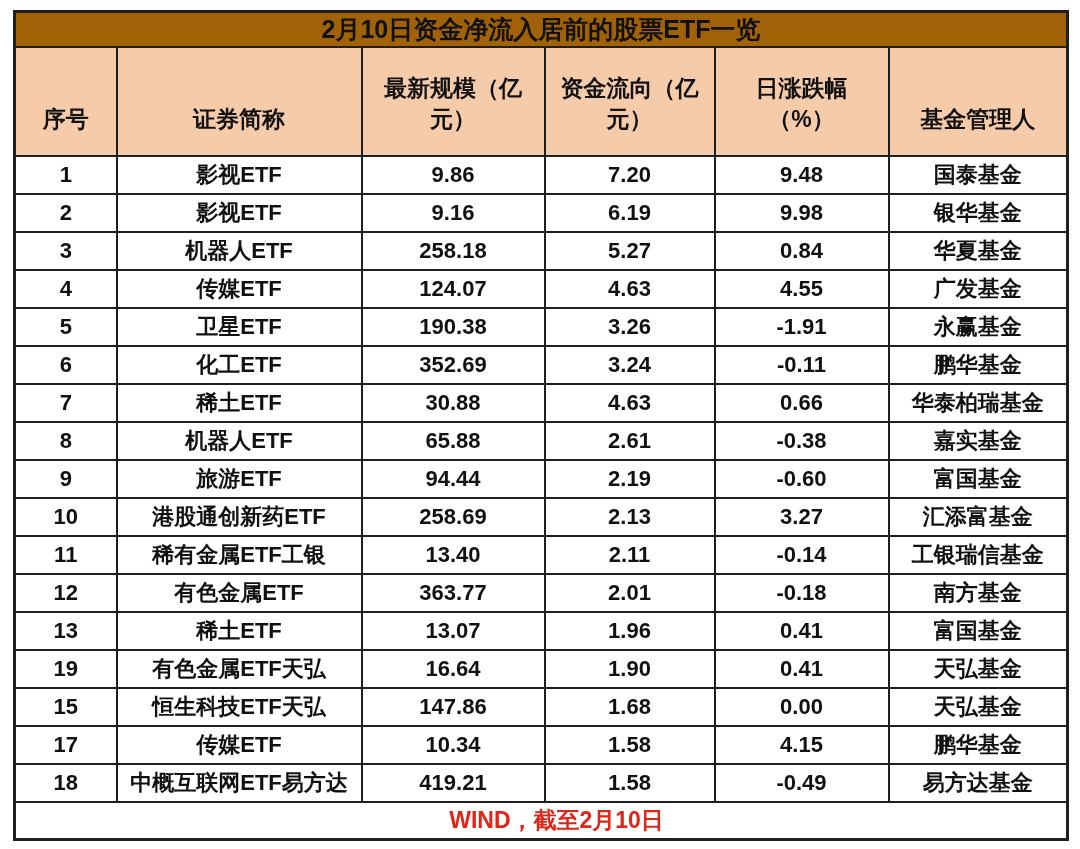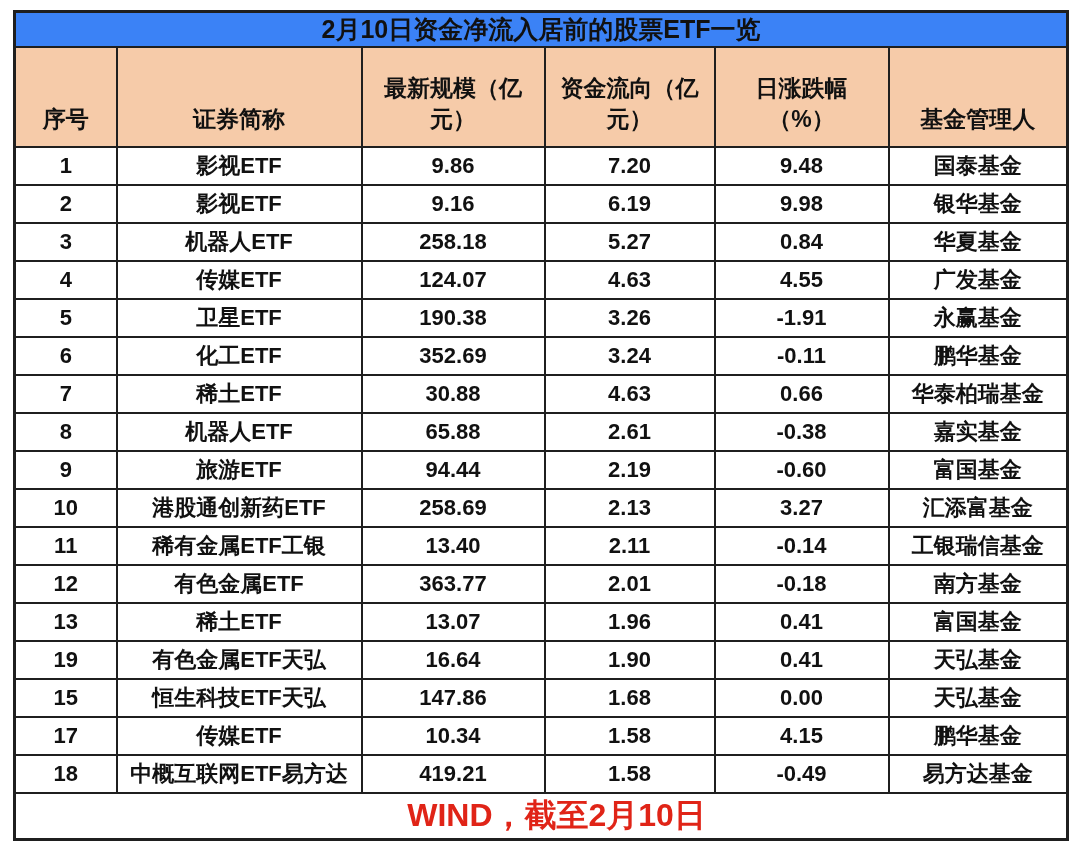--- a/index.html
+++ b/index.html
@@ -41,38 +41,38 @@
     color: var(--text);
     font-weight: 700;
     padding: 0 2px;
     overflow: hidden;
   }
   tr.title-row th {
     height: 33px;
     font-size: 25px;
     line-height: 1.1;
     vertical-align: middle;
-    background: #3b82f6;
+    background: #a16207;
   }
   tr.header-row th {
     height: 87px;
     background: var(--header-bg);
     font-size: 23px;
     line-height: 1.35;
     vertical-align: bottom;
-    padding-bottom: 11px;
+    padding-bottom: 20px;
     white-space: pre-line;
   }
   tbody td {
     font-size: 22px;
     vertical-align: middle;
   }
   tr.footer-row td {
     height: 35px;
-    font-size: 32px;
+    font-size: 23px;
     color: var(--footer-red);
     vertical-align: middle;
     padding-left: 33px;
   }
 </style>
 </head>
 <body>
 
 <div class="page">
   <div class="table-wrap">

